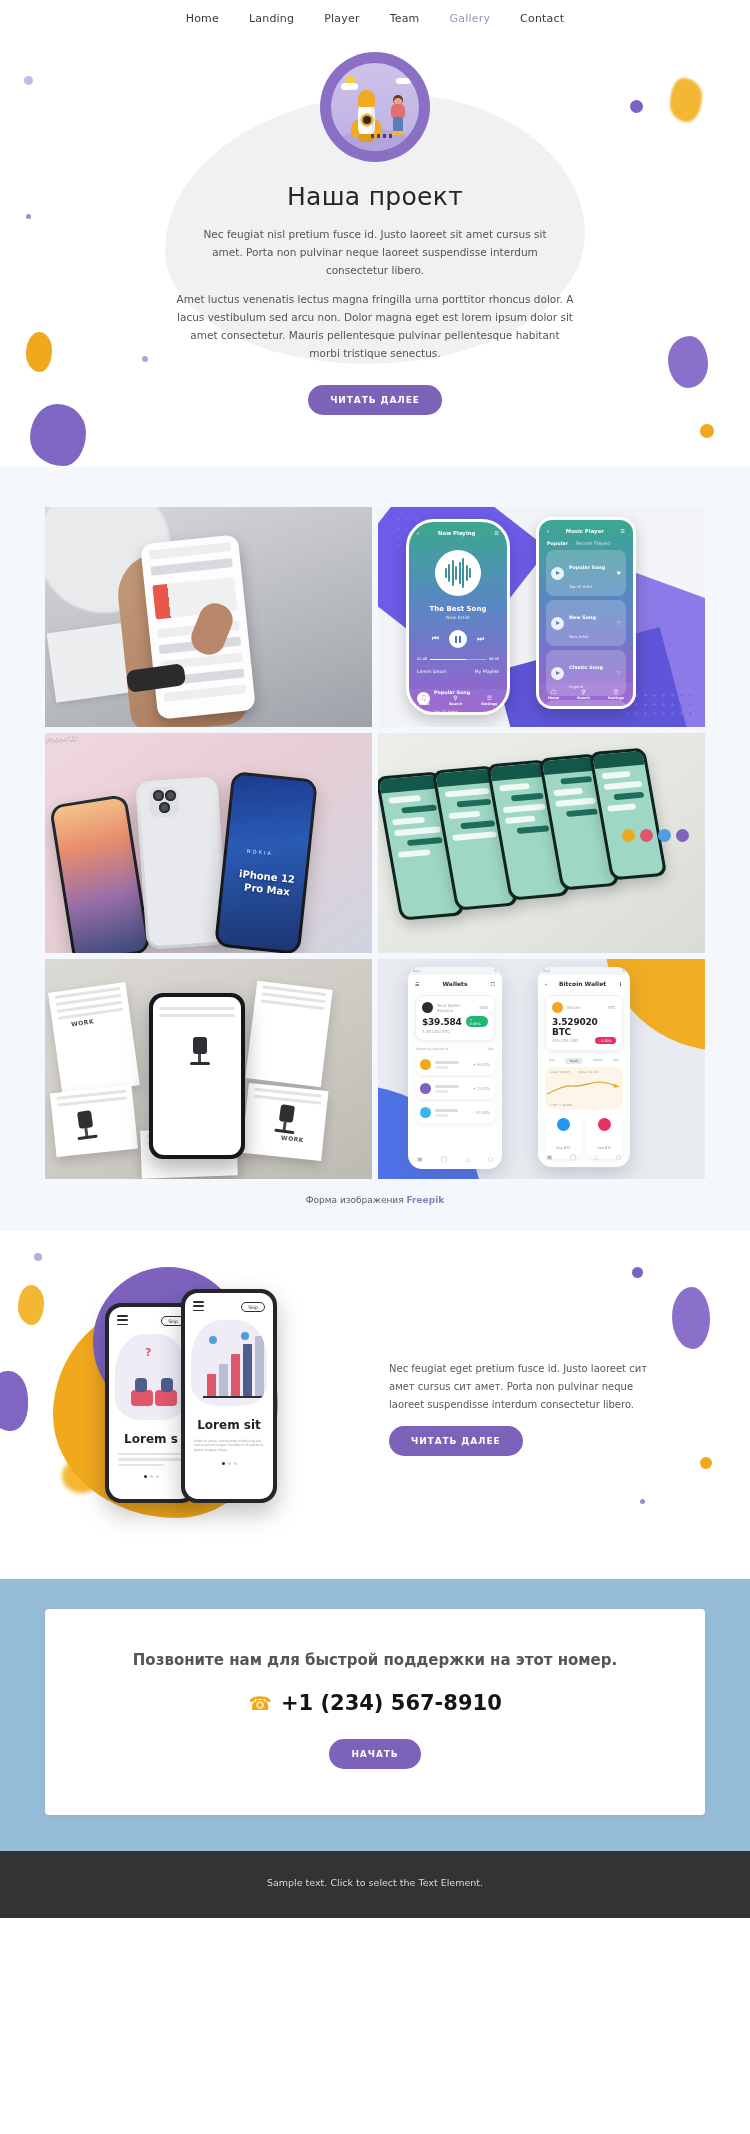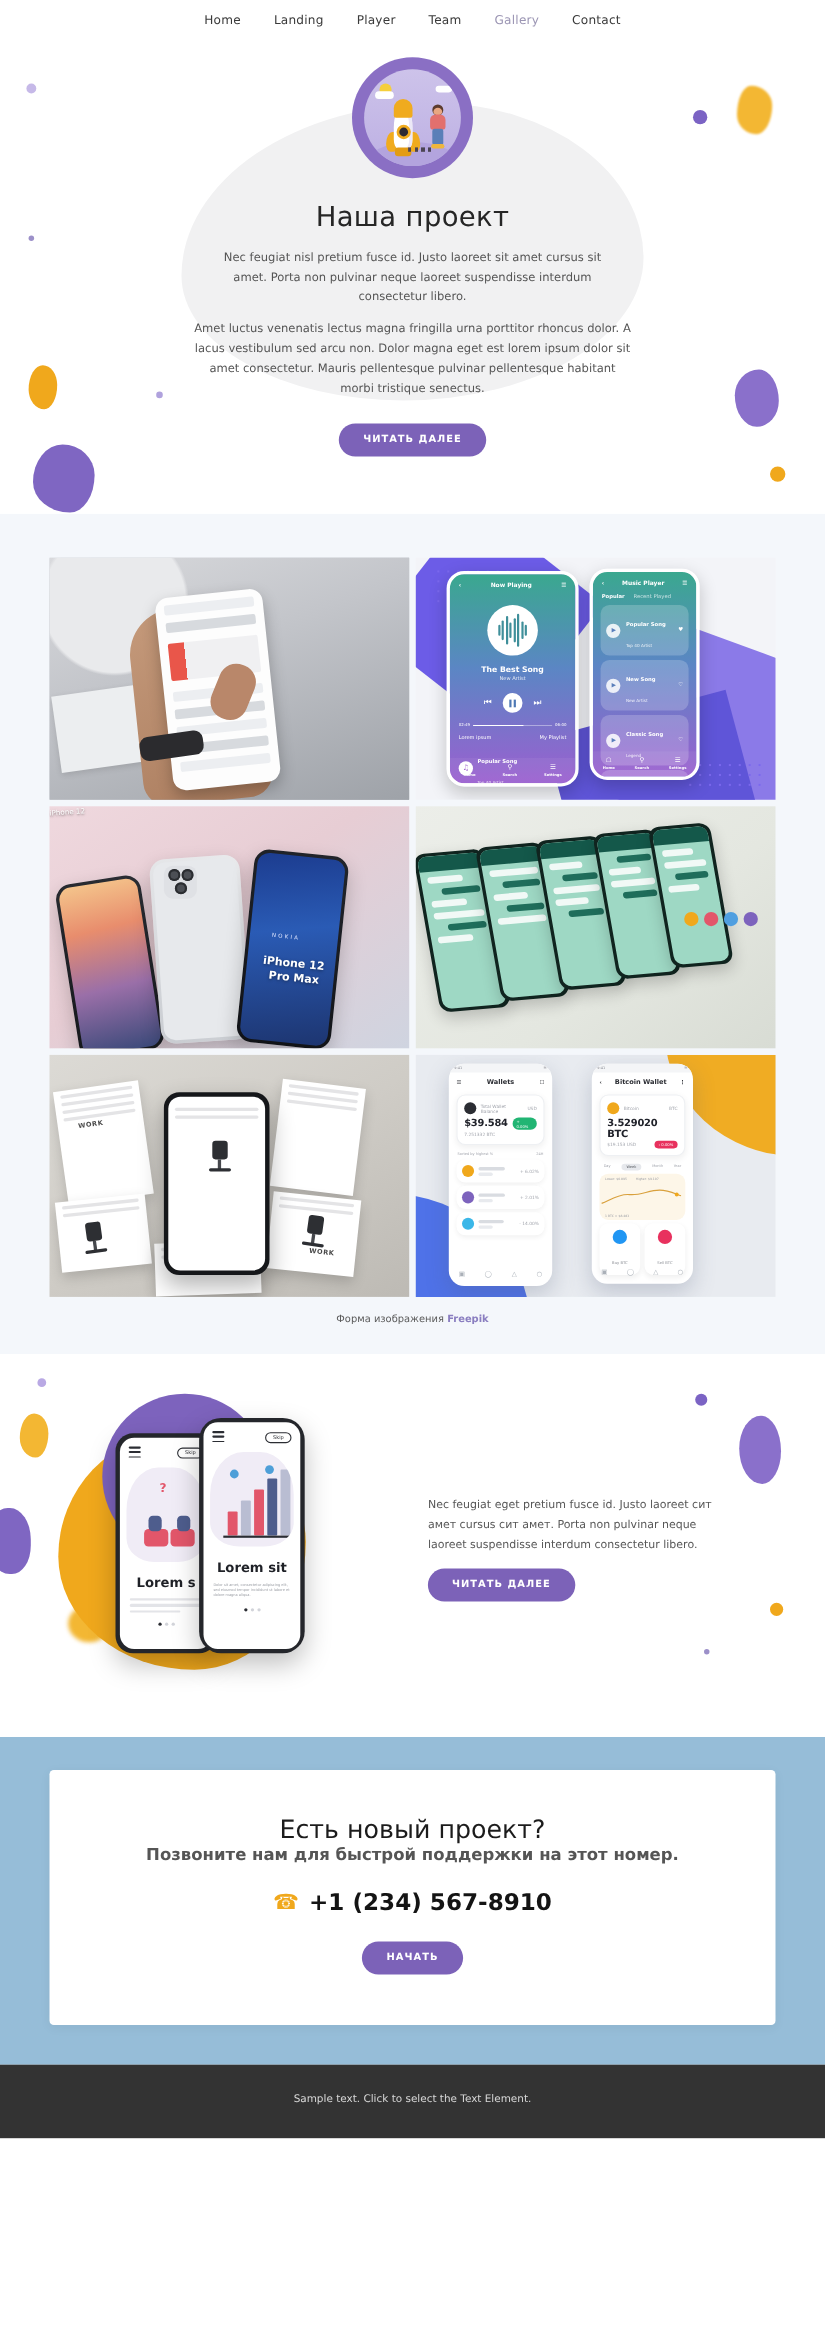--- a/index.html
+++ b/index.html
@@ -131,21 +131,21 @@
   .c2 .bgR{position:absolute;right:-30px;top:80px;width:150px;height:170px;background:#8b7ae8;transform:rotate(20deg);}
   .c2 .bgB{position:absolute;left:130px;bottom:-40px;width:170px;height:120px;background:#5f55d8;transform:rotate(-15deg);}
   .c2 .dots{position:absolute;left:16px;top:8px;width:72px;height:34px;
     background-image:radial-gradient(#7b68ee 1px, transparent 1.2px);
     background-size:9px 9px;}
   .c2 .dots2{position:absolute;right:10px;bottom:6px;width:72px;height:30px;
     background-image:radial-gradient(#7b68ee 1px, transparent 1.2px);
     background-size:9px 9px;}
   .mp{position:absolute;border-radius:16px;background:linear-gradient(180deg,#3aa88f 0%,#5b86c4 45%,#9b5fd0 100%);
       border:3px solid #fff;box-shadow:0 6px 16px rgba(0,0,0,.2);color:#fff;overflow:hidden;}
-  .mp1{left:28px;top:12px;width:120px;height:196px;}
+  .mp1{left:28px;top:12px;width:104px;height:196px;border-radius:28px;}
   .mp2{left:158px;top:10px;width:100px;height:192px;}
   .mp-hd{display:flex;align-items:center;justify-content:space-between;padding:8px 8px 2px;font-size:5.2px;font-weight:700;}
   .mp-title{font-size:5.4px;font-weight:700;}
   .mp-disc{width:46px;height:46px;border-radius:50%;background:#fff;margin:12px auto 0;display:flex;align-items:center;justify-content:center;gap:1.5px;}
   .bar{width:2px;background:#3f8f9a;border-radius:1px;}
   .mp-song{text-align:center;font-size:7px;font-weight:700;margin-top:9px;}
   .mp-art{text-align:center;font-size:4.6px;opacity:.85;margin-top:2px;}
   .mp-ctrls{display:flex;align-items:center;justify-content:center;gap:10px;margin-top:10px;}
   .mp-pp{width:18px;height:18px;border-radius:50%;background:#fff;display:flex;align-items:center;justify-content:center;gap:2px;}
   .mp-pp i{width:2px;height:7px;background:#4e79b4;display:block;}
@@ -256,21 +256,21 @@
 
   
   .mkt{position:relative;background:#fff;padding:44px 0 54px;overflow:hidden;}
   .mkt-row{width:660px;margin:0 auto;display:flex;align-items:center;gap:24px;position:relative;z-index:3;}
   .mkt-left{width:320px;height:250px;position:relative;}
   .bl-purple{position:absolute;left:48px;top:-8px;width:150px;height:150px;border-radius:50%;background:#7d63bd;}
   .bl-orange{position:absolute;left:8px;top:28px;width:225px;height:215px;border-radius:48% 52% 45% 55%/52% 46% 54% 48%;background:#f0a81c;}
   .mphone{position:absolute;background:#24262b;border-radius:16px;padding:4px;box-shadow:0 10px 24px rgba(0,0,0,.25);}
   .mphone .ms{background:#fff;border-radius:13px;height:100%;overflow:hidden;position:relative;}
   .mp-a{left:60px;top:28px;width:92px;height:200px;}
-  .mp-b{left:136px;top:14px;width:96px;height:214px;border-radius:20px;}
+  .mp-b{left:136px;top:14px;width:96px;height:214px;}
   .mtop{display:flex;align-items:center;justify-content:space-between;padding:8px 8px 0;}
   .burger{width:11px;}
   .burger i{display:block;height:1.6px;background:#2b2d33;margin-bottom:2.5px;border-radius:1px;}
   .skip{font-size:4.6px;border:1px solid #2b2d33;border-radius:8px;padding:1.5px 6px;color:#2b2d33;}
   .illus{height:86px;margin:6px 6px 0;position:relative;background:#f0ecf6;border-radius:40% 40% 35% 35%/45% 45% 25% 25%;overflow:hidden;}
   .mh2{font-size:12px;font-weight:700;color:#1f2127;text-align:center;margin-top:12px;}
   .mlines{margin:7px 9px 0;}
   .mlines i{display:block;height:2.6px;background:#e3e4e8;border-radius:2px;margin-bottom:3px;}
   .mdots{display:flex;gap:3px;justify-content:center;margin-top:9px;}
   .mdots i{width:3px;height:3px;border-radius:50%;background:#d2d4da;display:block;}
@@ -818,21 +818,20 @@
 
     <div class="mkt-right">
       <p>Nec feugiat eget pretium fusce id. Justo laoreet сит амет cursus сит амет. Porta non pulvinar neque laoreet suspendisse interdum consectetur libero.</p>
       <button class="btn">ЧИТАТЬ ДАЛЕЕ</button>
     </div>
   </div>
 </section>
 
 <section class="cta">
   <div class="cta-card">
-    <h2>Есть новый проект?</h2>
     <div class="sub">Позвоните нам для быстрой поддержки на этот номер.</div>
     <div class="phone-line">
       <span class="ph-ico">☎</span>
       <span>+1 (234) 567-8910</span>
     </div>
     <button class="btn">НАЧАТЬ</button>
   </div>
 </section>
 
 <footer class="footer">

